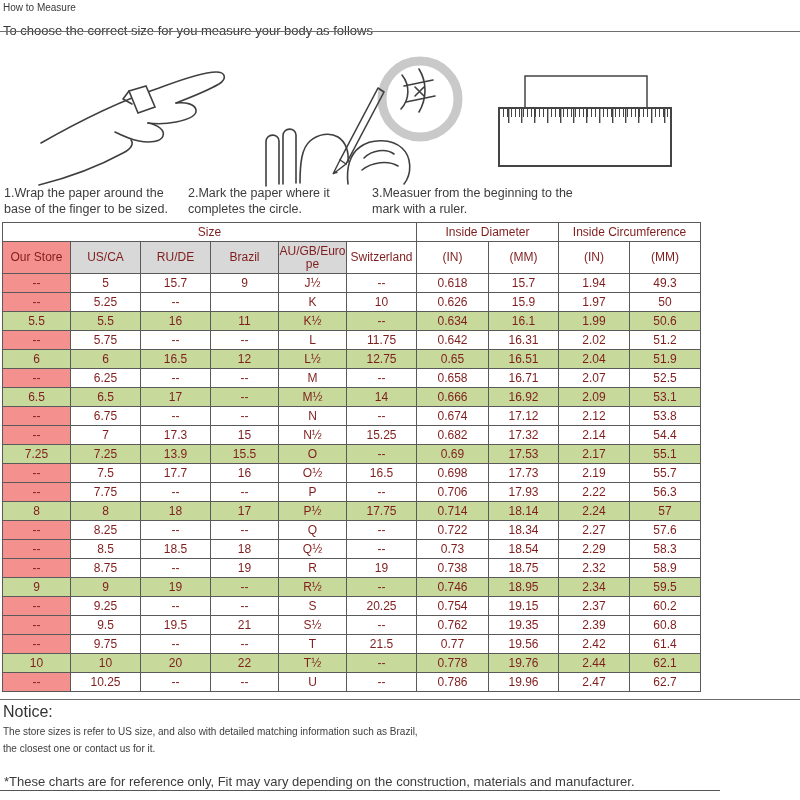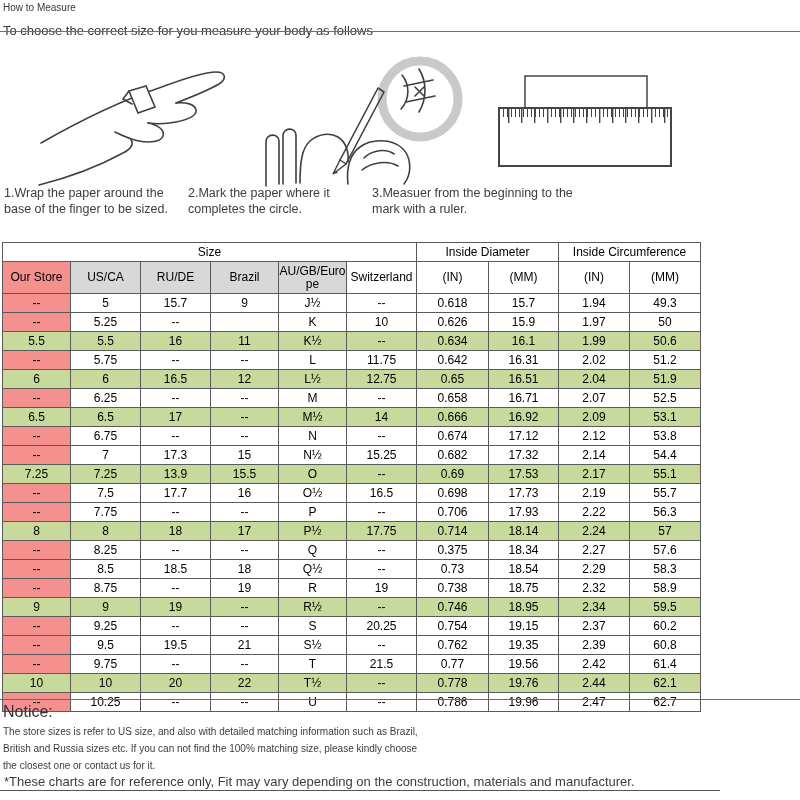--- a/index.html
+++ b/index.html
@@ -23,21 +23,21 @@
   
   .instr { top:185px; font-size:12.5px; line-height:16px; color:#3c3c3c; }
   #instr1 { left:4px;   width:180px; }
   #instr2 { left:188px; width:178px; }
   #instr3 { left:372px; width:230px; }
 
   
   #sizechart {
     left:2px; top:222px;
     border-collapse:collapse; table-layout:fixed;
-    font-size:12px; color:#000000;margin-top:20px;
+    font-size:12px; color:#7f1d1d;
   }
   #sizechart th, #sizechart td {
     border:1px solid #5a5a5a; font-weight:normal; text-align:center;
     padding:0; overflow:hidden; background:#ffffff;
   }
   #sizechart thead tr.grp-row th { height:18px; font-size:12px; }
   #sizechart thead tr.col-row th { height:31px; line-height:13px; word-break:break-all; }
   #sizechart td { height:18px; line-height:18px; }
   #sizechart thead th.c1, #sizechart thead th.c2,
   #sizechart thead th.c3, #sizechart thead th.c4 { background:#d8d8d8; }
@@ -303,21 +303,21 @@
         <td>2.24</td>
         <td>57</td>
       </tr>
       <tr>
         <td class="store">--</td>
         <td>8.25</td>
         <td>--</td>
         <td>--</td>
         <td>Q</td>
         <td>--</td>
-        <td>0.375</td>
+        <td>0.722</td>
         <td>18.34</td>
         <td>2.27</td>
         <td>57.6</td>
       </tr>
       <tr>
         <td class="store">--</td>
         <td>8.5</td>
         <td>18.5</td>
         <td>18</td>
         <td>Q½</td>
@@ -411,17 +411,16 @@
         <td>2.47</td>
         <td>62.7</td>
       </tr>
     </tbody>
 </table>
 
 <div class="abs" id="notice-rule"></div>
 <div class="abs" id="notice-title">Notice:</div>
 <div class="abs" id="notice-body">
   <div>The store sizes is refer to US size, and also with detailed matching information such as Brazil,</div>
-  <div>British and Russia sizes etc. If you can not find the 100% matching size, please kindly choose</div>
   <div>the closest one or contact us for it.</div>
 </div>
 <div class="abs" id="footnote">*These charts are for reference only, Fit may vary depending on the construction, materials and manufacturer.</div>
 <div class="abs" id="footnote-rule"></div>
 
 </body></html>

